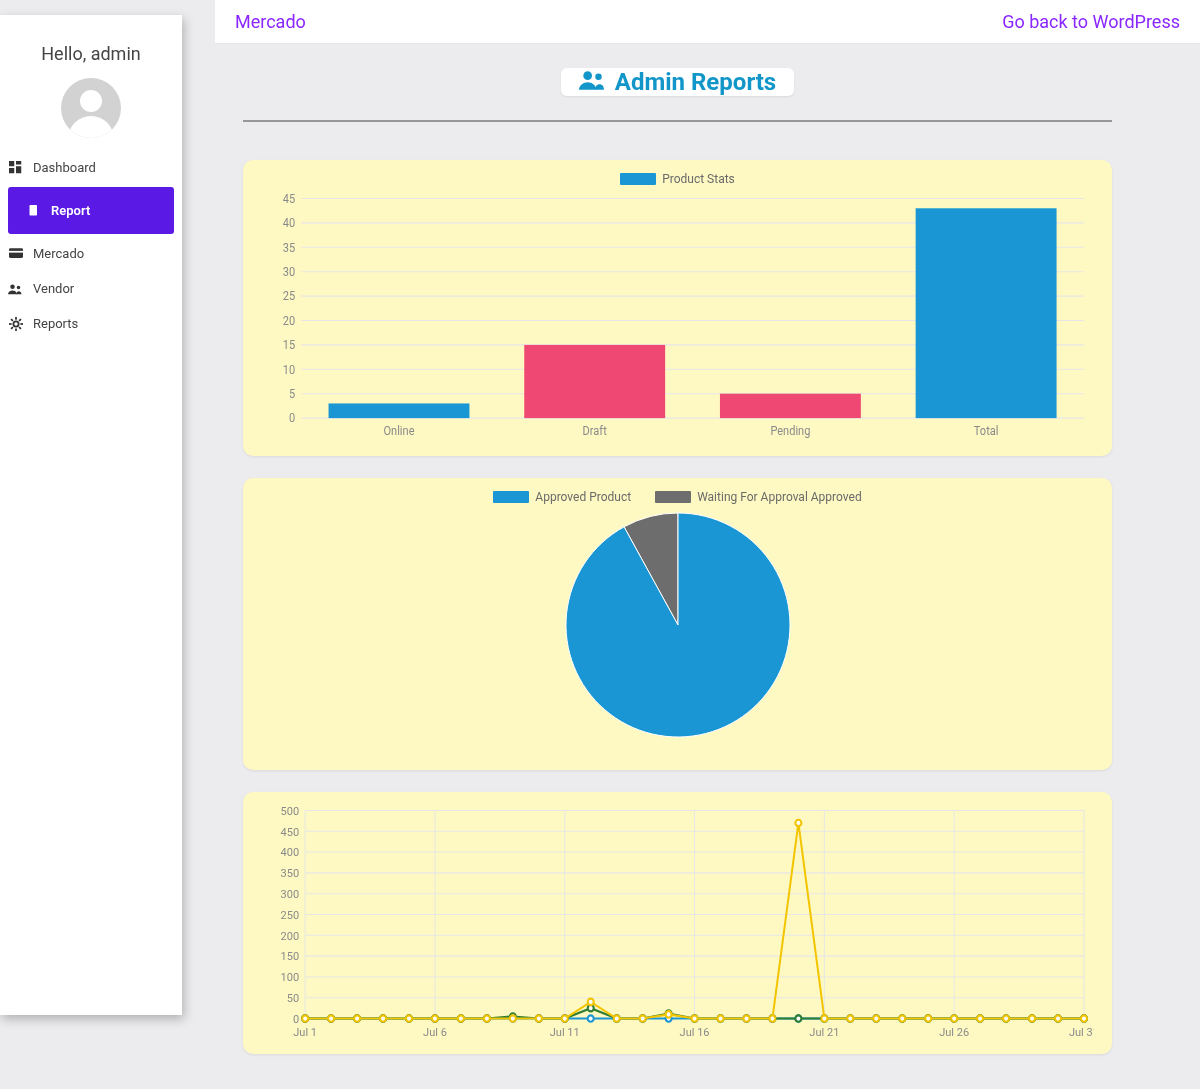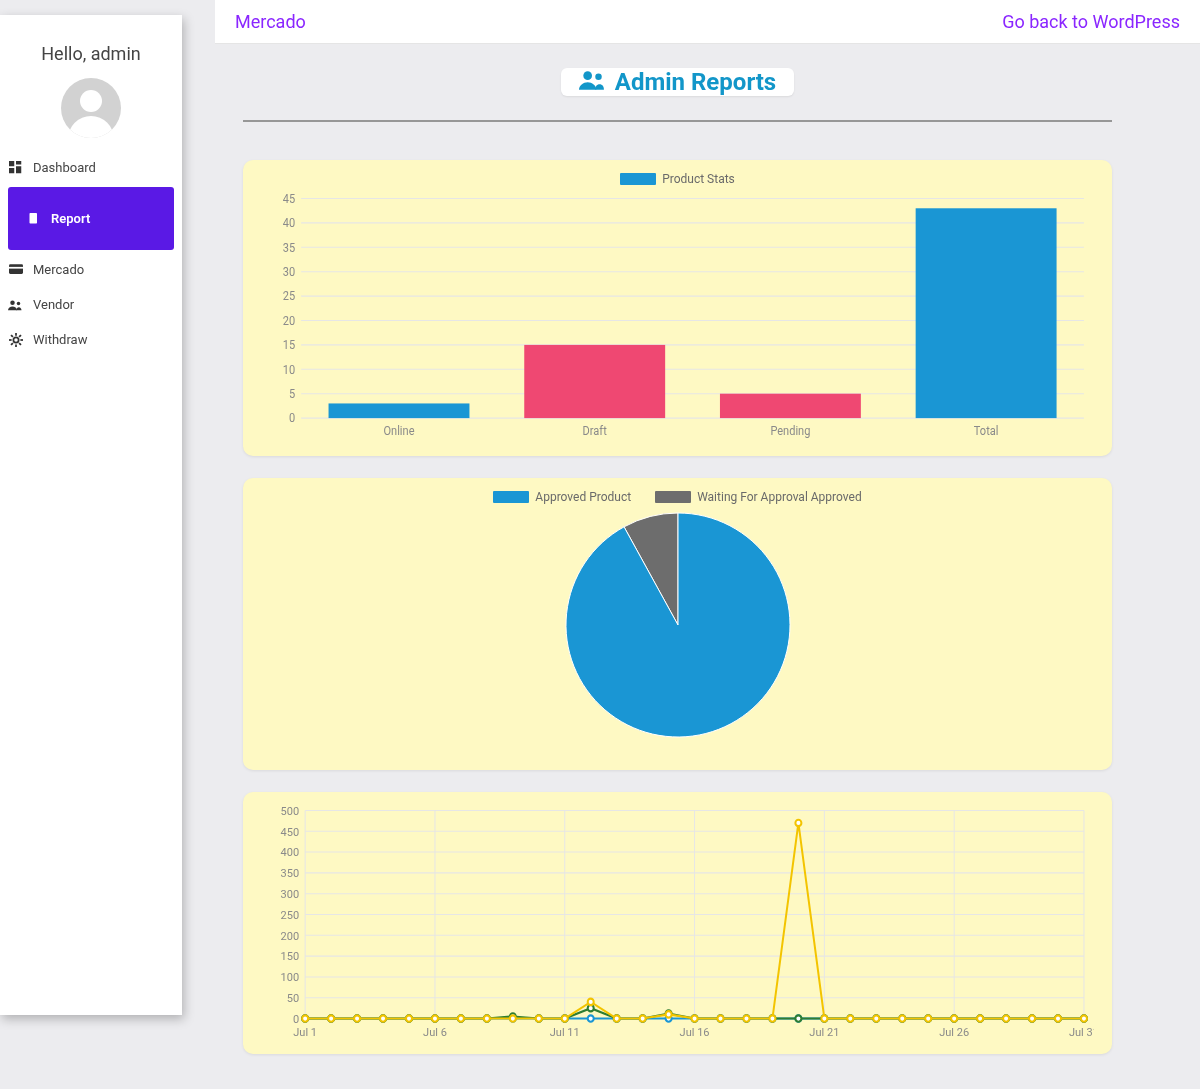--- a/index.html
+++ b/index.html
@@ -29,21 +29,21 @@
     background: #fff; border-radius: 50%; left: 7px; top: 38px;
   }
   .nav { margin-top: 8px; }
   .nav-item {
     display: flex; align-items: center; gap: 10px;
     font-size: 13px; color: #444; padding: 10px 8px;
     cursor: pointer;
   }
   .nav-item.active {
     background: #5a19e5; color: #fff; font-weight: 600;
-    margin: 2px 8px; border-radius: 3px; padding: 24px 18px;
+    margin: 2px 8px; border-radius: 3px; padding: 16px 18px;
   }
   .nav-icon { width: 15px; height: 15px; display: inline-flex; align-items: center; justify-content: center; }
 
   
   .topbar {
     position: absolute; left: 215px; right: 0; top: 0; height: 44px;
     background: #fff; border-bottom: 1px solid #e5e5e5;
     display: flex; align-items: center; justify-content: space-between;
     padding: 0 20px; font-size: 18px;
   }
@@ -156,21 +156,21 @@
               <line x1="8" y1="13" x2="8" y2="16"></line>
               <line x1="0" y1="8" x2="3" y2="8"></line>
               <line x1="13" y1="8" x2="16" y2="8"></line>
               <line x1="2.3" y1="2.3" x2="4.5" y2="4.5"></line>
               <line x1="11.5" y1="11.5" x2="13.7" y2="13.7"></line>
               <line x1="2.3" y1="13.7" x2="4.5" y2="11.5"></line>
               <line x1="11.5" y1="4.5" x2="13.7" y2="2.3"></line>
             </g>
           </svg>
       </span>
-      <span>Withdraw</span>
+      <span>Reports</span>
     </div>
   </nav>
 </aside>
 
 <header class="topbar">
   <div class="left"><a href="#">Mercado</a></div>
   <div class="right"><a href="#">Go back to WordPress</a></div>
 </header>
 
 <main class="main">

